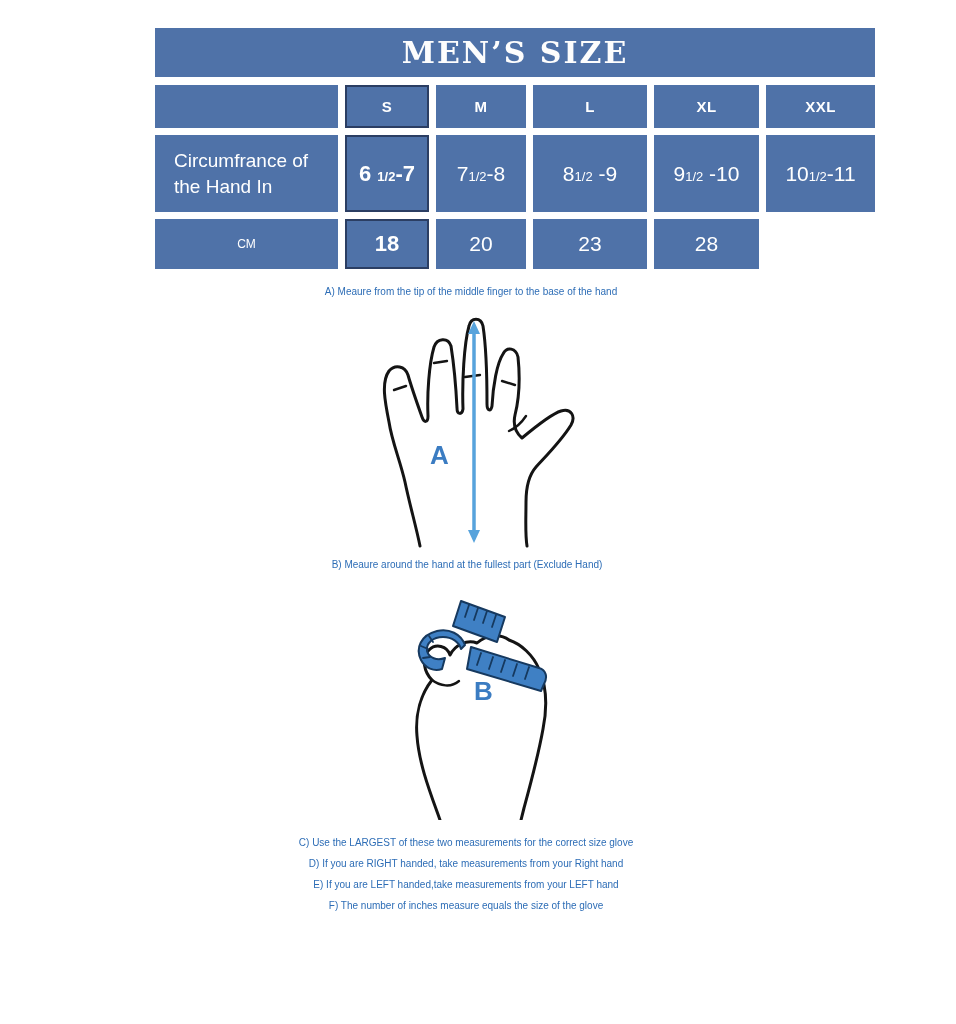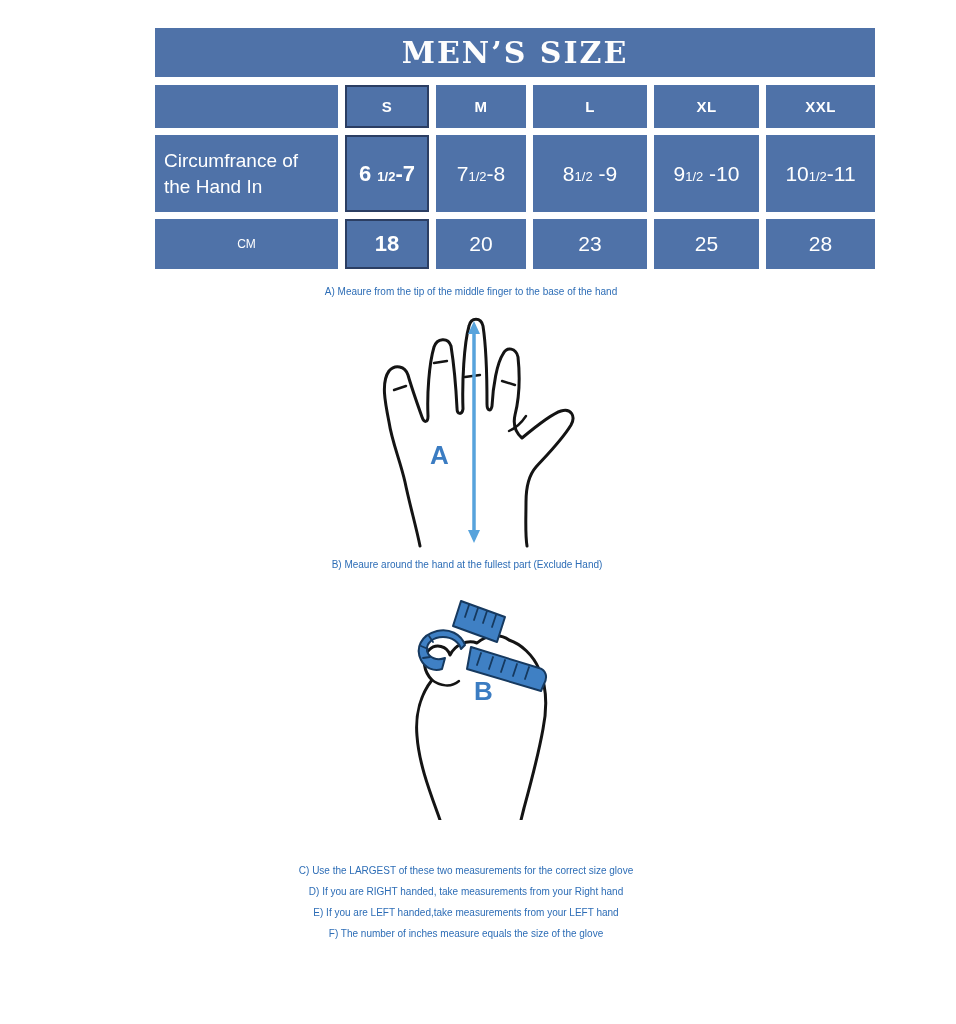--- a/index.html
+++ b/index.html
@@ -21,32 +21,32 @@
     gap:7px;background:#ffffff;
   }
   .cell{
     background:#4f72a8;color:#ffffff;box-sizing:border-box;
     display:flex;align-items:center;justify-content:center;
     font-size:21px;
   }
   .cell.sel{border:2px solid #2b3e63;}
   .cell.colhead{font-size:15px;font-weight:bold;letter-spacing:.5px;}
   .cell.rowlabel{
-    justify-content:flex-start;padding-left:9px;font-size:19px;line-height:26px;text-align:left;
+    justify-content:flex-start;padding-left:19px;font-size:19px;line-height:26px;text-align:left;
   }
   .cell.cmlabel{font-size:12px;}
   .cell .frac{font-size:13px;}
   .cell.bold{font-weight:bold;font-size:22px;justify-content:center;}
   
   .instr{
     position:absolute;color:#2d6db6;font-size:10px;text-align:center;left:0;
   }
   #instr-a{top:286px;width:942px;}
   #instr-b{top:559px;width:934px;}
-  #instr-cdef{top:832px;width:932px;line-height:21px;margin-top:28px;}
+  #instr-cdef{top:832px;width:932px;line-height:21px;}
   
   .diagram{position:absolute;}
   #hand-diagram{left:360px;top:310px;}
   #fist-diagram{left:388px;top:588px;}
   .diag-label{font-family:"Liberation Sans",sans-serif;font-weight:bold;font-size:26px;fill:#3b7cc2;}
 </style>
 </head>
 <body>
 
 <div class="size-table">
@@ -80,21 +80,20 @@
       <span><span>9</span><span class="frac">1/2</span><span> -10</span></span>
     </div>
     <div class="cell">
       <span><span>10</span><span class="frac">1/2</span><span>-11</span></span>
     </div>
 
     <div class="cell cmlabel">CM</div>
     <div class="cell bold sel">18</div>
     <div class="cell">20</div>
     <div class="cell">23</div>
-    <div class="cell">25</div>
     <div class="cell">28</div>
   </div>
 </div>
 
 <div class="instr" id="instr-a">A) Meaure from the tip of the middle finger to the base of the hand</div>
 
 <svg class="diagram" id="hand-diagram" width="252" height="238" viewBox="0 0 252 238">
   <g fill="#ffffff" stroke="#141414" stroke-width="3" stroke-linejoin="round" stroke-linecap="round">
     <path d="M 60 236
              C 56 216, 50 196, 45 172

